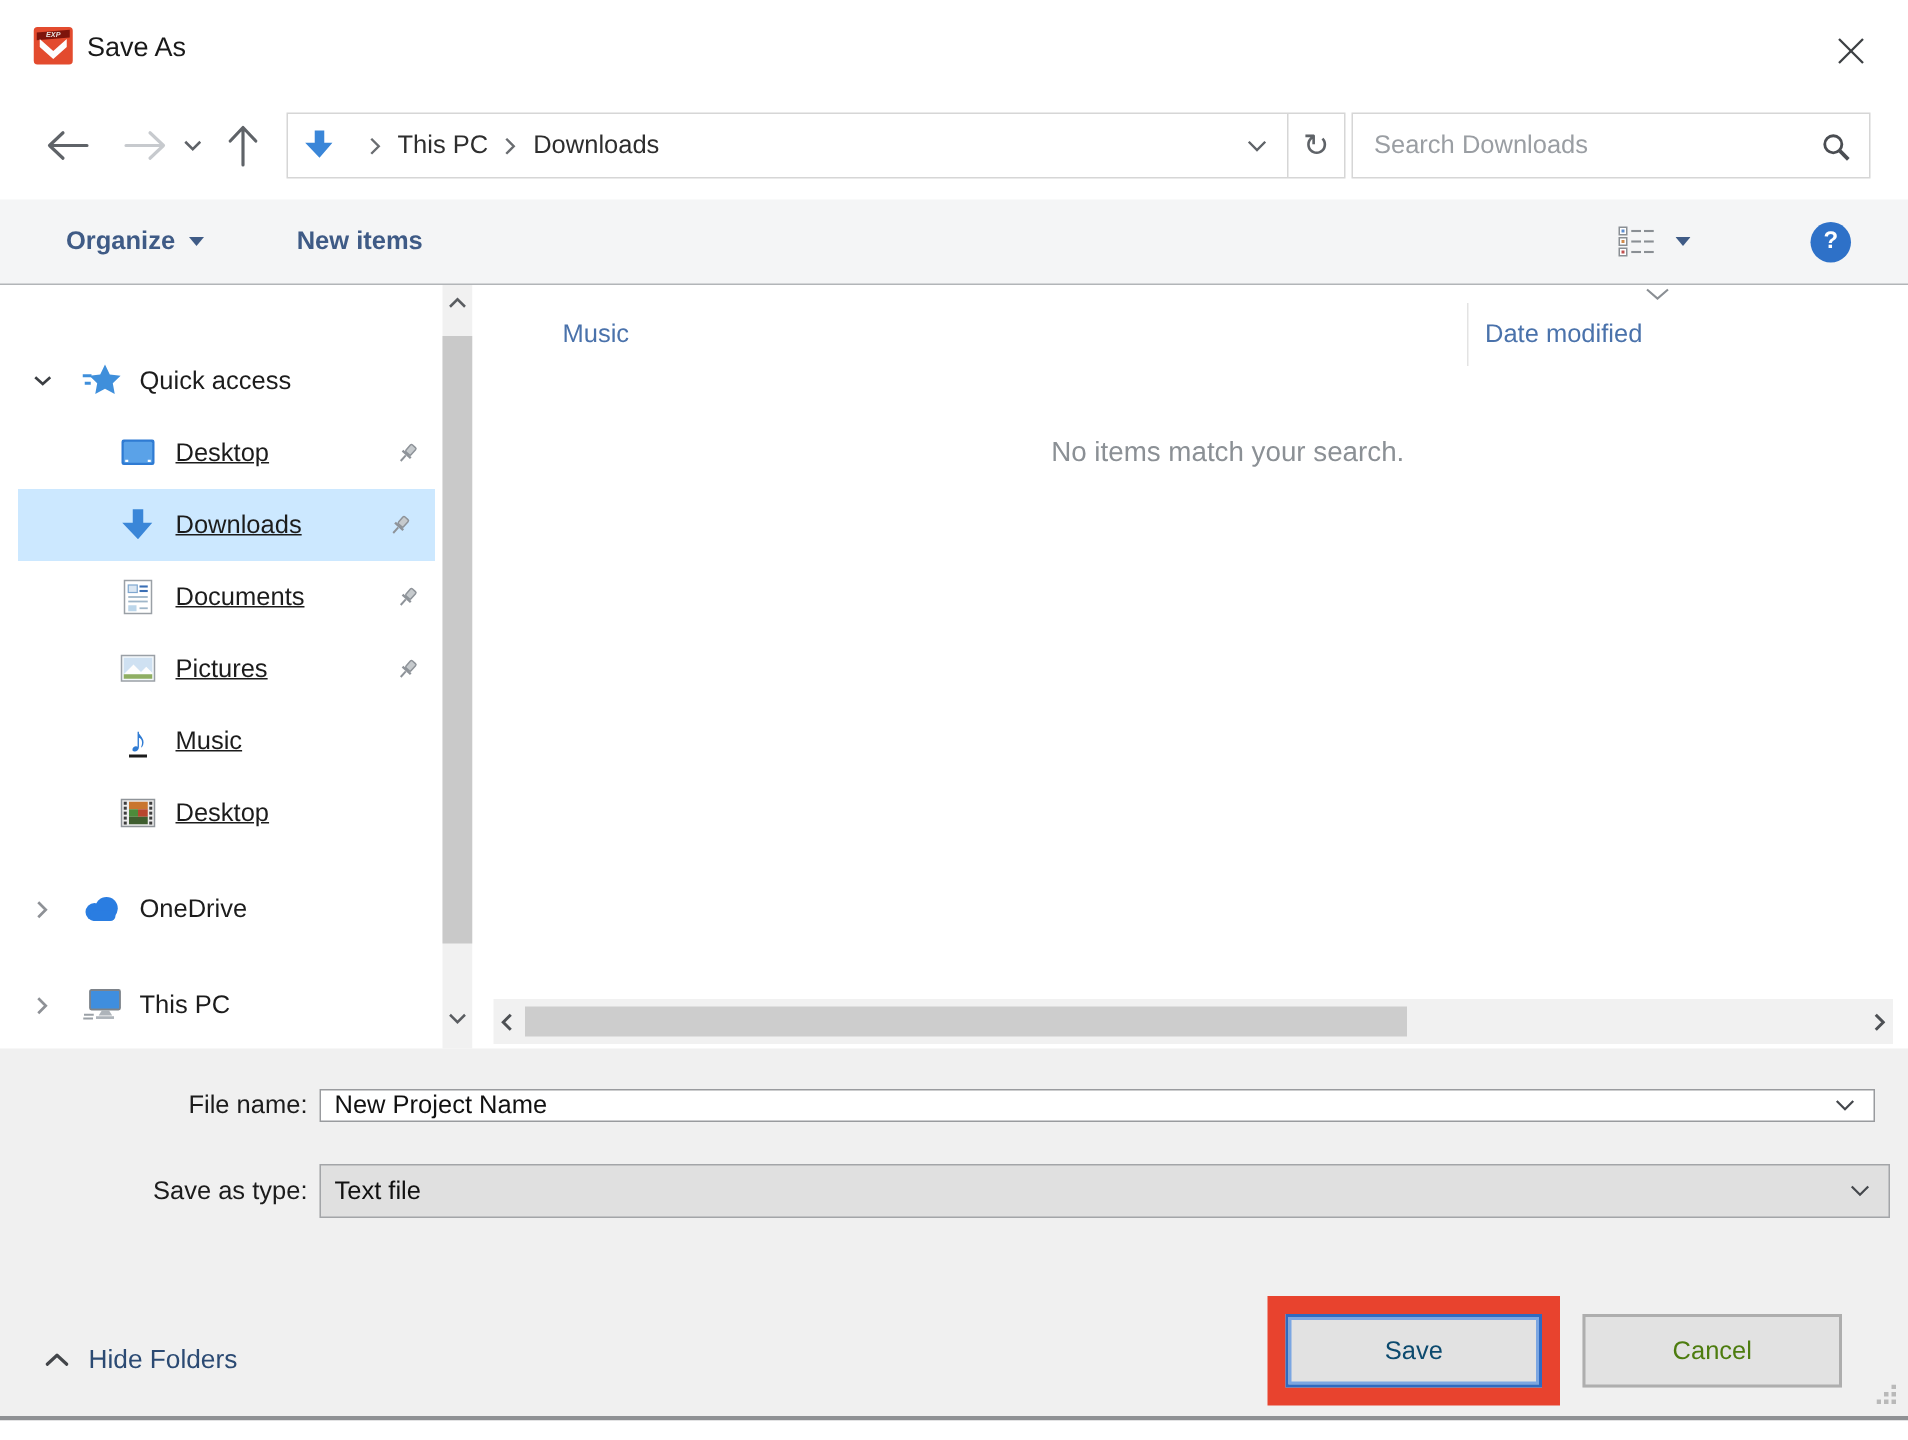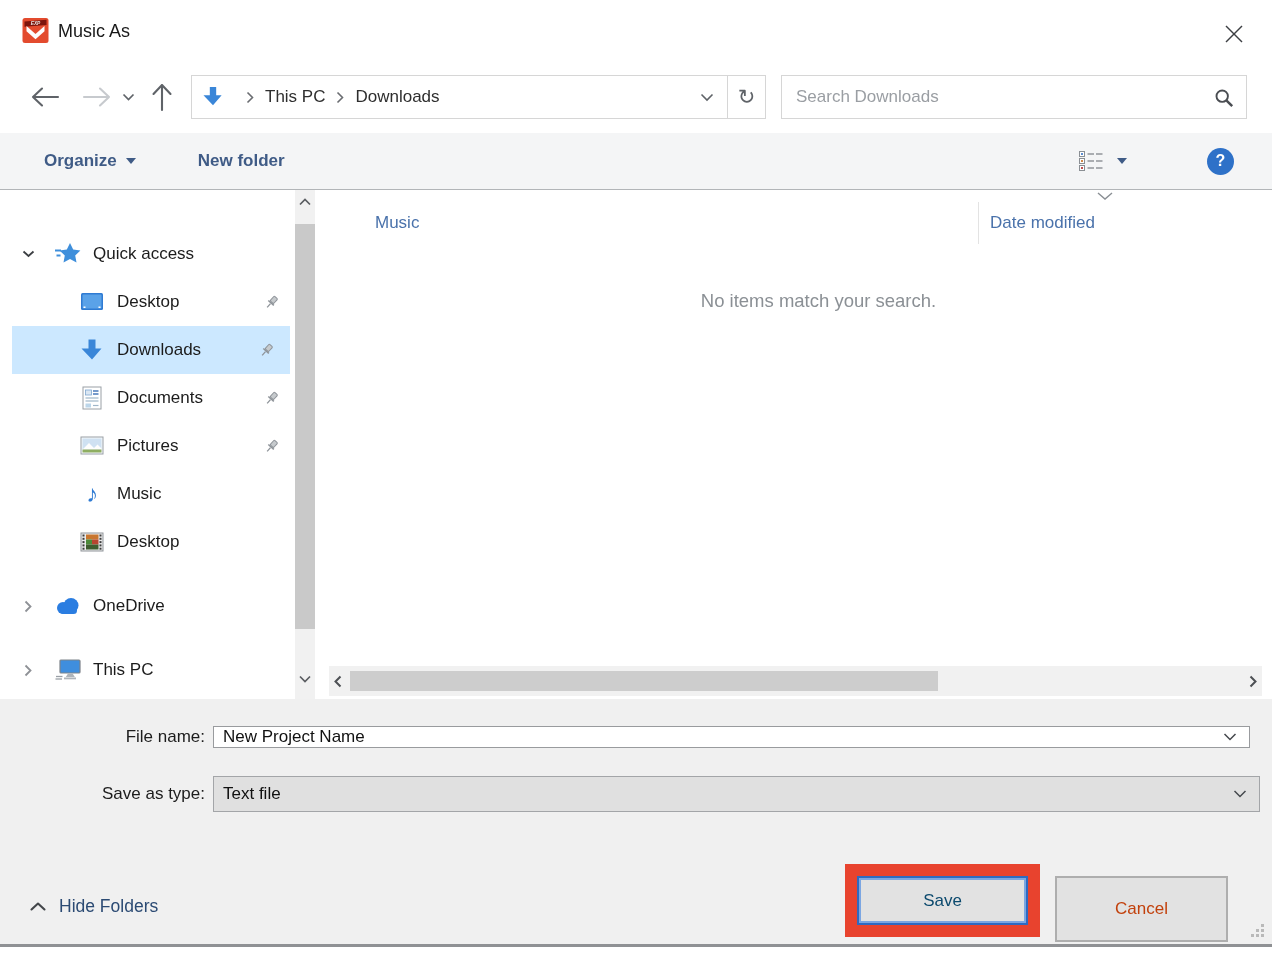--- a/index.html
+++ b/index.html
@@ -20,42 +20,42 @@
   .ic-fwd  { margin-right:10px; color:#c7cace; }
   .ic-navchev { margin-right:16px; color:#5f6368; }
   .ic-up { margin-right:18px; color:#5f6368; }
   .addressbar { flex:1; height:44px; background:#fff; border:1px solid #d6d6d6; display:flex; align-items:center; font-size:17px; color:#2e2e2e; }
   .addr-icon { margin:0 12px 0 11px; display:flex; }
   .crumb-chev { color:#6a6d71; margin:0 11px; display:flex; }
   .crumb { white-space:nowrap; }
   .addr-tail { margin-left:auto; display:flex; align-items:center; height:100%; }
   .addr-dd { color:#5f6368; padding:0 13px; display:flex; }
   .refresh-cell { width:38px; height:100%; border-left:1px solid #d6d6d6; display:flex; align-items:center; justify-content:center; font-size:21px; color:#5f6368; }
-  .searchbox { position:relative; width:466px; height:44px; border:1px solid #d6d6d6; margin-left:15px; background:#fff; }
+  .searchbox { position:relative; width:346px; height:44px; border:1px solid #d6d6d6; margin-left:4px; background:#fff; }
   .searchbox input { width:100%; height:100%; border:none; outline:none; font:17px "Liberation Sans", sans-serif; padding:0 42px 0 14px; color:#333; background:transparent; }
   .searchbox input::placeholder { color:#9a9ea3; }
   .mag { position:absolute; right:12px; top:12px; }
 
   
   .toolbar { display:flex; align-items:center; height:57px; background:#f4f5f6; border-bottom:1px solid #b2b5b8; padding:0 38px 0 44px; margin-top:13px; font-size:17px; color:#3f5b86; }
   .tb-item { display:flex; align-items:center; gap:9px;font-weight:bold; }
   .tb-newfolder { margin-left:62px; }
   .tb-spacer { flex:1; }
   .tb-view { display:flex; align-items:center; gap:13px; color:#3f5b86; }
   .help-circle { margin-left:80px; width:27px; height:27px; border-radius:50%; background:#2e71c8; color:#fff; font-size:16px; font-weight:bold; display:flex; align-items:center; justify-content:center; }
 
   
   .bodyrow { display:flex; height:509px; }
   .sidebar { width:295px; padding-top:40px; }
   .side-row { display:flex; align-items:center; height:48px; font-size:17px; }
   .side-row .tw { width:16px; display:flex; justify-content:center; margin:0 0 0 20px; color:#3c3f43; }
   .side-row.collapsed .tw { color:#8e9196; }
   .side-row .ric { width:28px; display:flex; justify-content:center; margin-left:18px; }
   .side-row .lbl { margin-left:11px; white-space:nowrap; }
-  .side-row.lvl1 { padding-left:78px; }
+  .side-row.lvl1 { padding-left:78px;text-decoration:underline; }
   .side-row.lvl1 .ric { margin-left:0; }
   .side-row .pin { margin-left:auto; margin-right:16px; display:flex; }
   .side-row.selected { background:#cce8ff; margin-left:12px; margin-right:5px; padding-left:66px; }
   .side-gap { height:16px; }
   .music-glyph { font-size:24px; color:#2f7bd3; line-height:20px; }
 
   .vscroll { position:relative; width:20px; background:#f1f1f1; }
   .v-chev { position:absolute; left:4px; color:#5a5d61; display:flex; }
   .v-up { top:8px; } .v-down { bottom:16px; }
   .v-thumb { position:absolute; top:34px; left:0; width:20px; height:405px; background:#c9c9c9; }
@@ -82,38 +82,38 @@
   .row-type .combo { margin-right:12px; height:36px;text-align:center; }
   .combo input { width:100%; height:100%; border:1px solid #999b9e; background:#fff; font:17px "Liberation Sans", sans-serif; padding:0 34px 0 9px; color:#111; outline:none; }
   .select-face { width:100%; height:100%; border:1px solid #a3a5a8; background:#e0e0e0; font-size:17px; display:flex; align-items:center; padding:0 34px 0 9px; color:#111; }
   .combo-chev { position:absolute; right:13px; top:50%; margin-top:-4px; color:#45484d; display:flex; }
 
   .hide-folders { position:absolute; left:30px; top:192px; height:30px; display:flex; align-items:center; gap:13px; font-size:17.5px; color:#2b4a73; }
   .hf-chev { color:#43464a; display:flex; }
 
   .red-annotation { position:absolute; left:845px; top:165px; width:195px; height:73px; background:#e8432e; }
   .save-btn { position:absolute; inset:12px; background:#e2e2e2; border:2px solid #2e6ac1; box-shadow:inset 0 0 0 2px #7ba6e2; font-size:17px; display:flex; align-items:center; justify-content:center; color:#0c4a6e; }
-  .cancel-btn { position:absolute; left:1055px; top:177px; width:173px; height:66px; background:#e2e2e2; border:2px solid #aeaeae; font-size:17px; display:flex; align-items:center; justify-content:center; color:#c2410c; }
+  .cancel-btn { position:absolute; left:1055px; top:177px; width:173px; height:49px; background:#e2e2e2; border:2px solid #aeaeae; font-size:17px; display:flex; align-items:center; justify-content:center; color:#4d7c0f; }
   .grip { position:absolute; right:8px; bottom:6px; }
 </style>
 </head>
 <body>
 
 <div class="window">
 
   <div class="titlebar">
     <span class="app-icon">
       <svg width="27" height="27" viewBox="0 0 27 27">
         <rect x="0.5" y="1" width="26" height="25" rx="2.5" fill="#e34b2e"></rect>
         <path d="M2.5 4.6 L24.5 2.8 V8 L2.5 9.8 Z" fill="#7e150c"></path>
         <text x="13.5" y="7.9" font-size="4.8" fill="#e8e3df" font-style="italic" font-weight="bold" text-anchor="middle" font-family="Liberation Sans">EXP</text>
         <path d="M4.5 9 L13.5 17 L22.5 9 L22.5 14.3 L13.5 22.3 L4.5 14.3 Z" fill="#fdfdfd"></path>
       </svg>
     </span>
-    <span class="win-title">Music As</span>
+    <span class="win-title">Save As</span>
     <span class="close-btn">
       <svg width="22" height="22" viewBox="0 0 22 22">
           <g stroke="#3c3f43" stroke-width="1.5">
             <line x1="3" y1="3" x2="19" y2="19"></line>
             <line x1="19" y1="3" x2="3" y2="19"></line>
           </g>
         </svg>
     </span>
   </div>
 
@@ -179,21 +179,21 @@
   </div>
 
   <div class="toolbar">
     <span class="tb-item">
       <span>Organize</span>
       <svg width="10" height="6" viewBox="0 0 10 6">
           <polygon points="0,0 10,0 5,6" fill="currentColor"></polygon>
         </svg>
     </span>
     <span class="tb-item tb-newfolder">
-      <span>New folder</span>
+      <span>New items</span>
     </span>
     <span class="tb-spacer"></span>
     <span class="tb-view">
       <svg width="26" height="22" viewBox="0 0 26 22">
         <g fill="#fff" stroke="#8a8f94" stroke-width="1">
           <rect x="1.5" y="1.5" width="5" height="5"></rect>
             <rect x="1.5" y="8.5" width="5" height="5"></rect>
             <rect x="1.5" y="15.5" width="5" height="5"></rect>
         </g>
         <rect x="3" y="3" width="2" height="2" fill="#5b8dd1"></rect>

